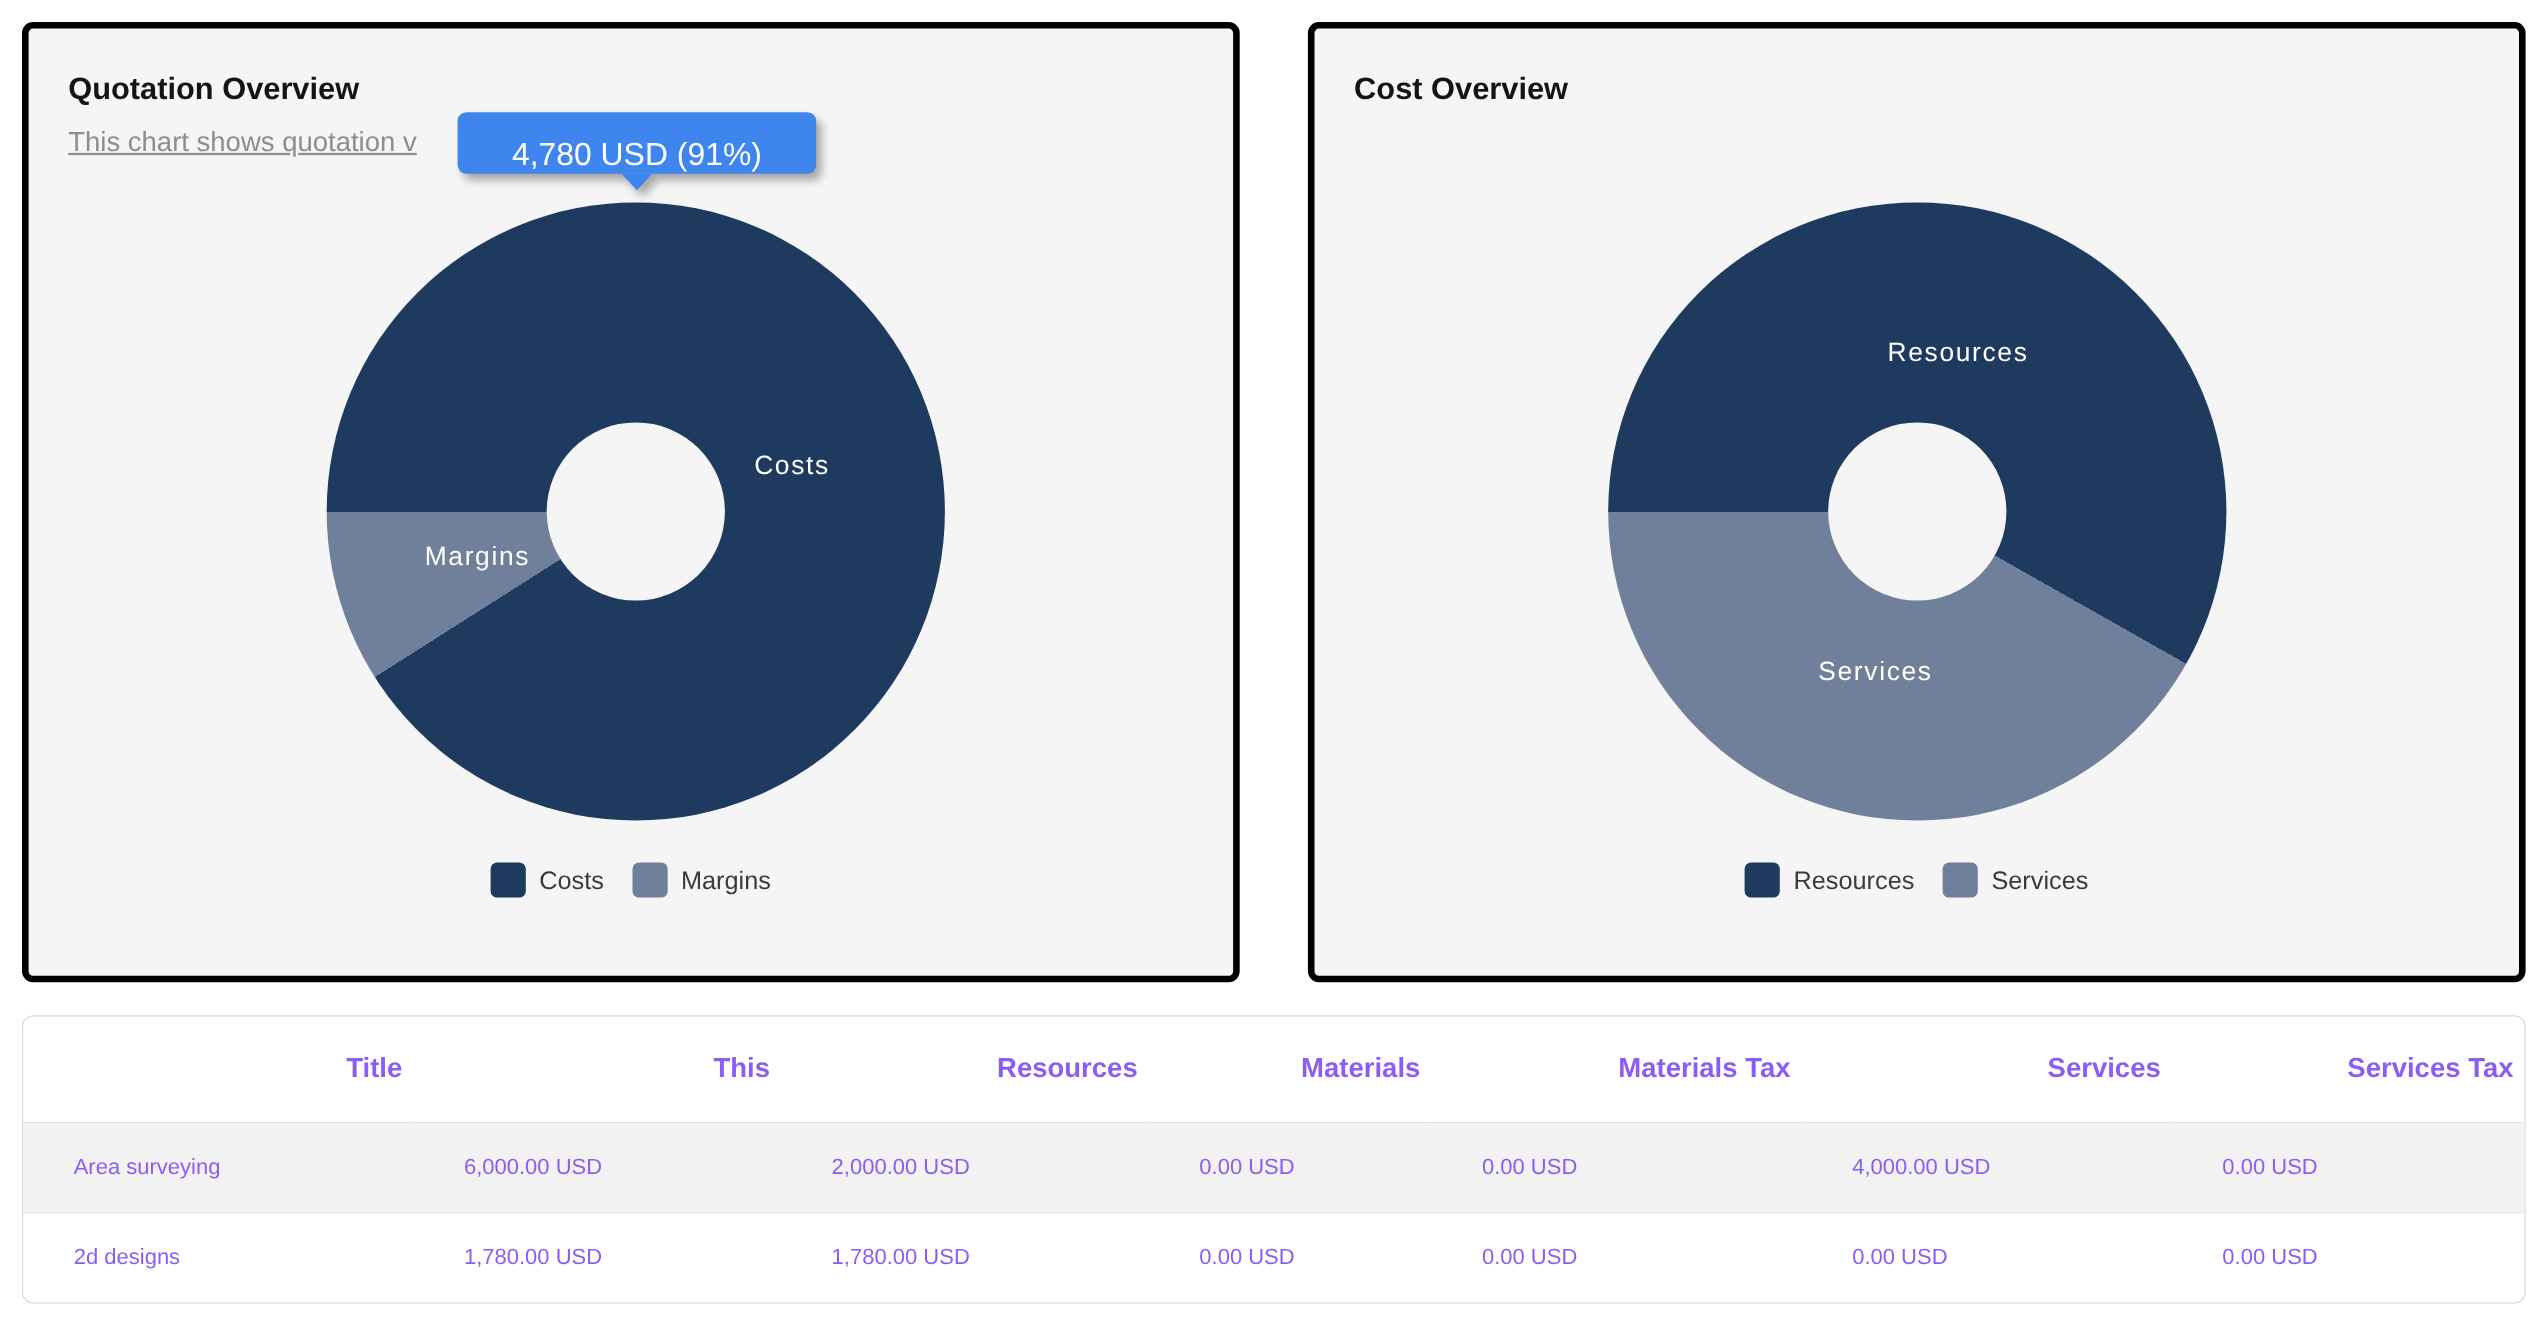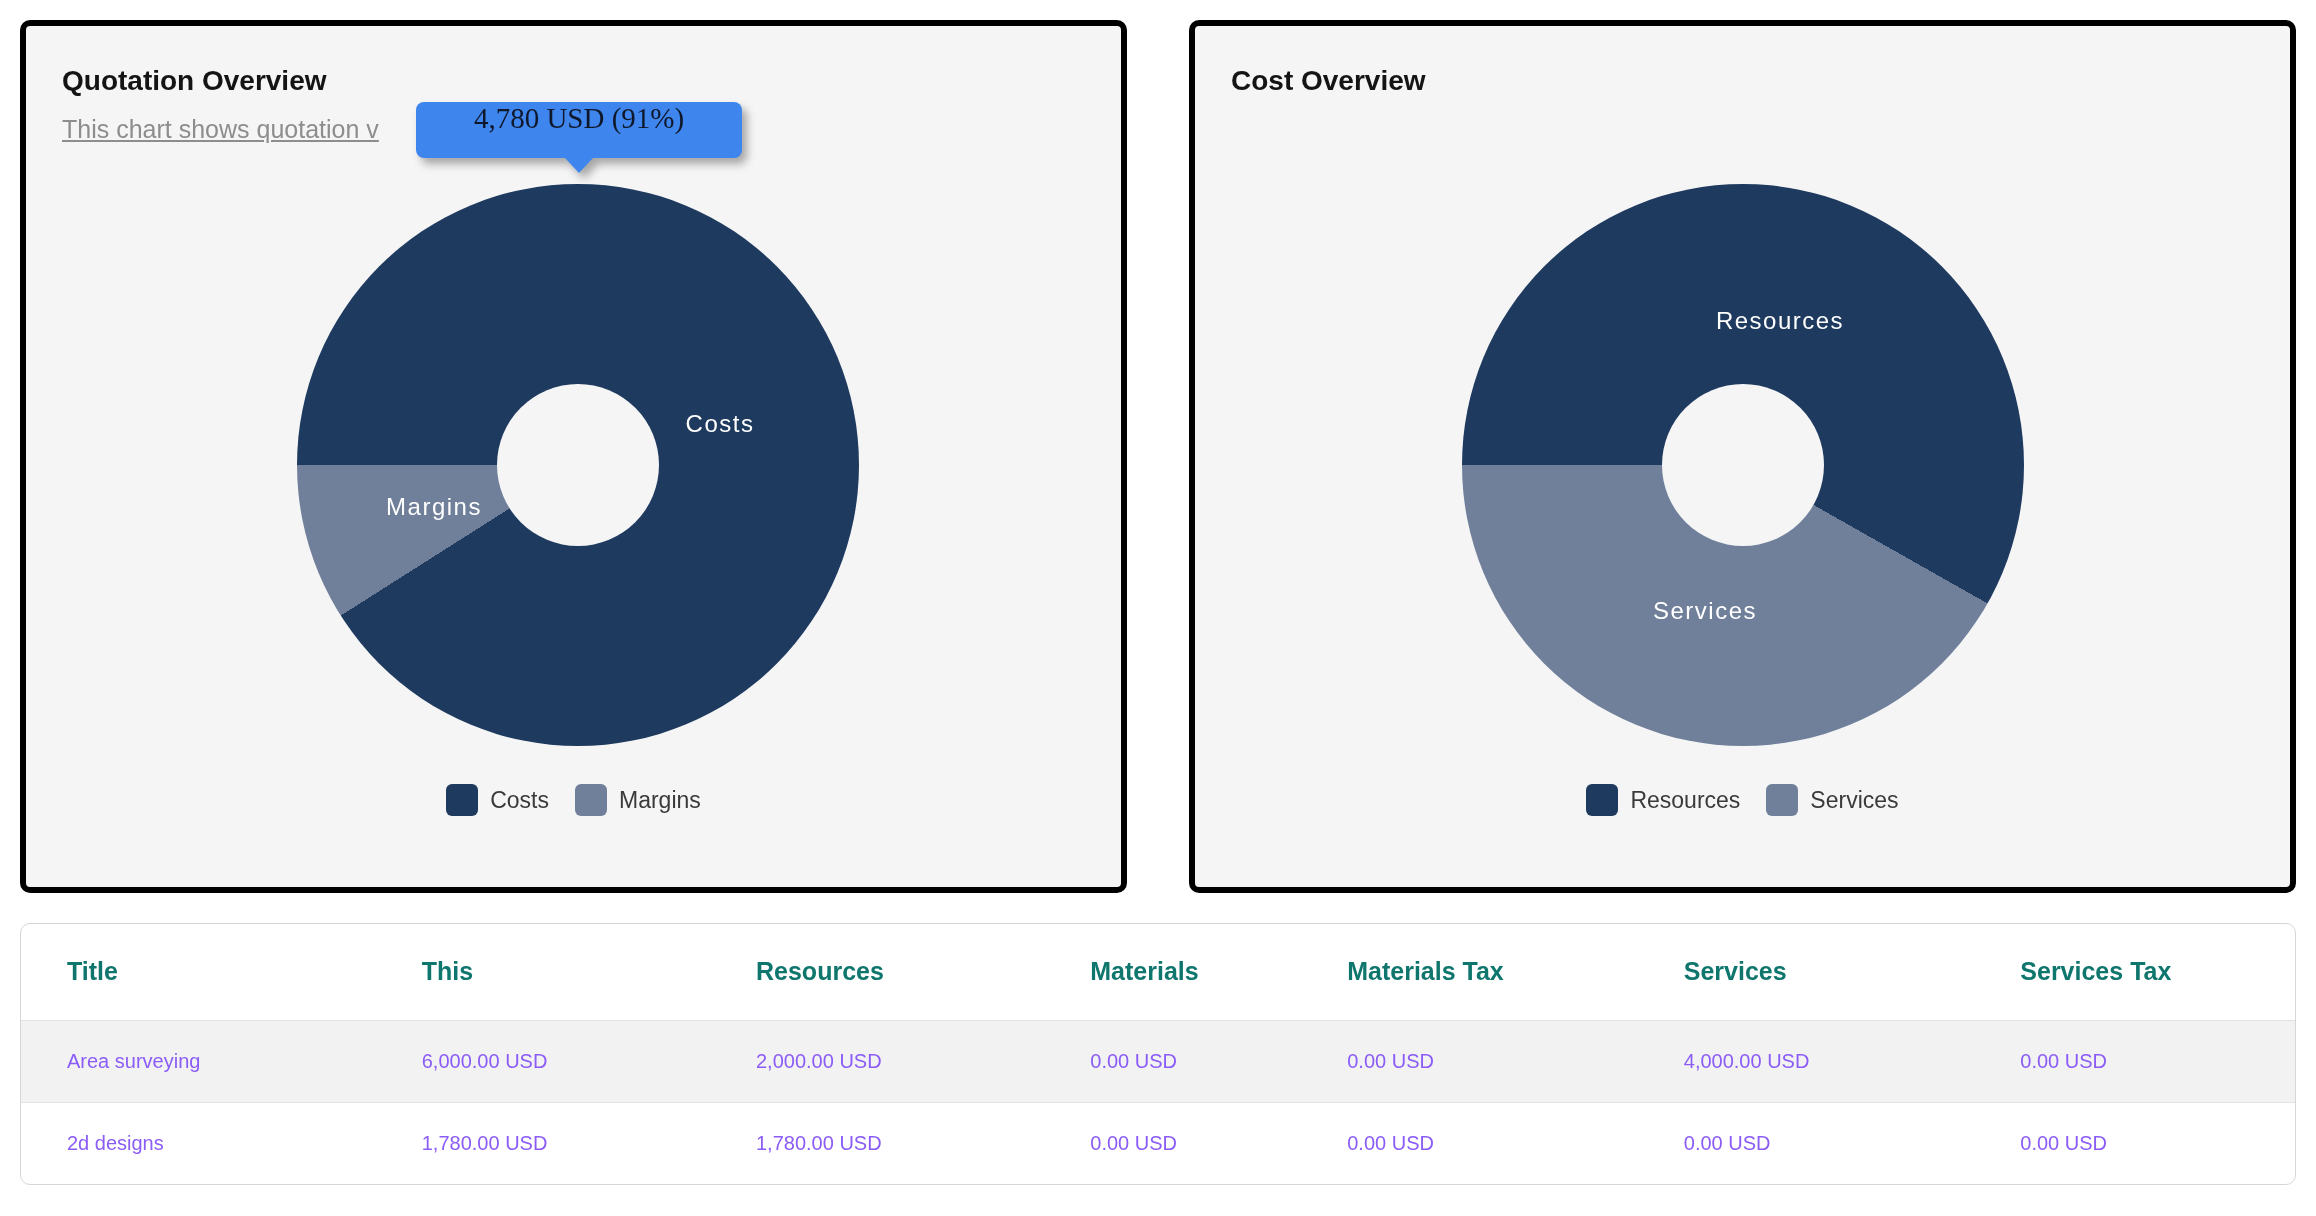--- a/index.html
+++ b/index.html
@@ -48,25 +48,24 @@
   .costs-label     { left: 423px; top: 240px; }
   .margins-label   { left: 137px; top: 323px; }
   .resources-label { left: 318px; top: 137px; }
   .services-label  { left: 243px; top: 427px; }
 
   
   .tooltip {
     position: absolute; left: 390px; top: 76px;
     width: 326px; height: 56px;
     background: #3e86ee; border-radius: 8px;
-    display: flex; align-items: flex-start; justify-content: center;
-    color: #0f172a; font-size: 29px;
+    display: flex; align-items: flex-end; justify-content: center;
+    color: #ffffff; font-size: 29px;
     filter: drop-shadow(5px 6px 4px rgba(70,70,70,0.45));
     z-index: 5;
-    font-family: Liberation Serif, serif;
   }
   .tooltip-arrow {
     position: absolute; left: 50%; top: 100%; margin-left: -14px;
     width: 0; height: 0;
     border-left: 14px solid transparent;
     border-right: 14px solid transparent;
     border-top: 15px solid #3e86ee;
   }
 
   
@@ -81,23 +80,23 @@
   
   .table-wrap {
     margin: 30px 20px 0 20px;
     background: #ffffff;
     border: 1px solid #d6d6d7;
     border-radius: 10px;
     overflow: hidden;
   }
   table { width: 100%; border-collapse: collapse; table-layout: fixed; }
   th {
-    height: 96px; text-align: left; vertical-align: middle;
+    height: 96px; text-align: right; vertical-align: middle;
     padding: 0 10px 0 46px;
-    font-size: 25px; font-weight: 700; color: #0f766e;
+    font-size: 25px; font-weight: 700; color: #8b5cf6;
   }
   td {
     height: 82px; vertical-align: middle;
     padding: 0 10px 0 46px;
     font-size: 20px; font-weight: 400; color: #8b5cf6;
     white-space: nowrap;
   }
   tbody tr { border-top: 1px solid #e2e2e3; }
   tbody tr.striped { background: #f2f2f3; }
 </style>

